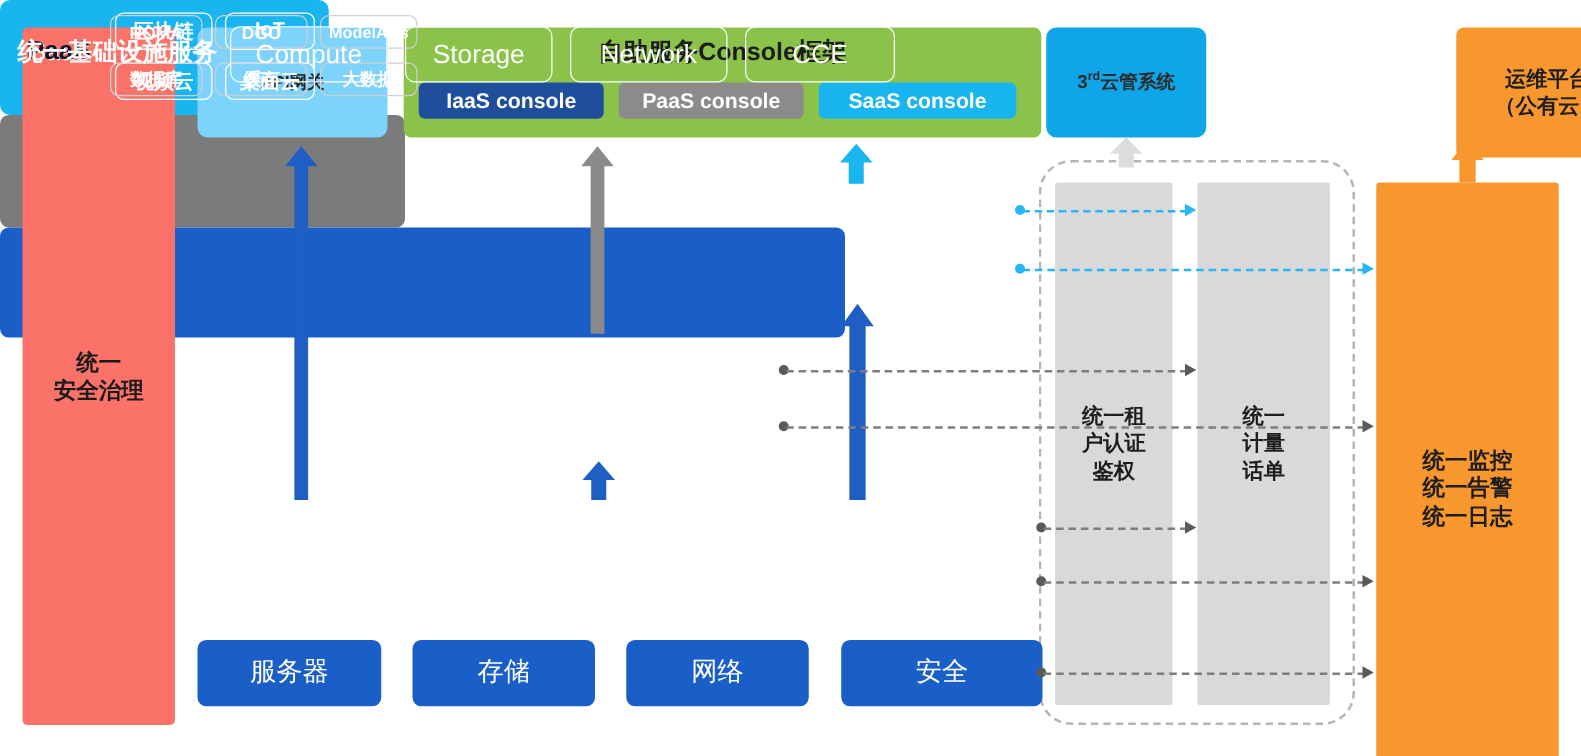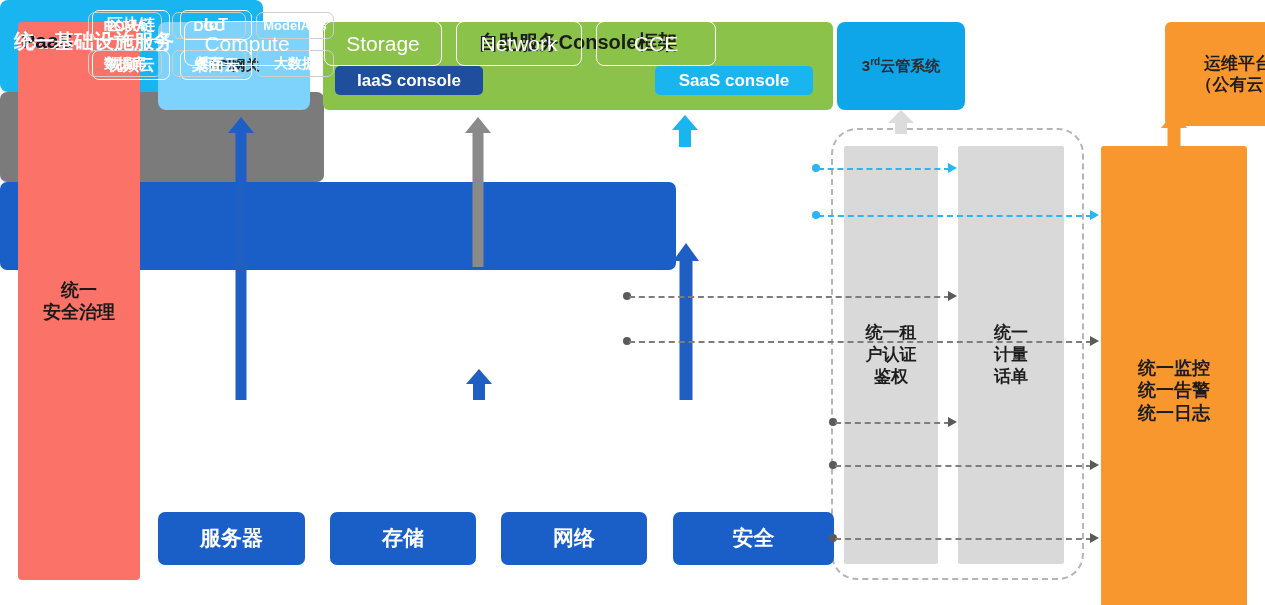--- a/index.html
+++ b/index.html
@@ -127,21 +127,21 @@
     color:#ffffff;font-size:21px;font-weight:400;background:transparent;
   }
   #infra-compute{left:184px;width:126px;}
   #infra-storage{left:324px;width:118px;}
   #infra-network{left:456px;width:126px;}
   #infra-cce{left:584px;width:120px;margin-left:12px;}
 
   
   .bottom-box{
     top:512px;height:53px;background:#1a5fc8;border-radius:7px;
-    color:#ffffff;font-size:21px;font-weight:700;
+    color:#ffffff;font-size:21px;font-weight:400;
   }
   #bb-server{left:158px;width:147px;}
   #bb-storage{left:330px;width:146px;}
   #bb-network{left:501px;width:146px;}
   #bb-security{left:673px;width:161px;}
 
   
   #mid-dash{
     position:absolute;left:831px;top:128px;width:253px;height:452px;
     border:2.5px dashed #b5b5b5;border-radius:26px;box-sizing:border-box;
@@ -218,20 +218,23 @@
 
   <div class="box" id="api-gw">
     <span>API网关</span>
   </div>
 
   <div class="box" id="console-frame">
     <div id="console-title">自助服务Console框架</div>
     <div class="pill console-pill" id="pill-iaas">
       <span>IaaS console</span>
     </div>
+    <div class="pill console-pill" id="pill-paas">
+      <span>PaaS console</span>
+    </div>
     <div class="pill console-pill" id="pill-saas">
       <span>SaaS console</span>
     </div>
   </div>
 
   <div class="box" id="third-cloud">
     <span><span>3</span><sup>rd</sup><span>云管系统</span></span>
   </div>
 
 

